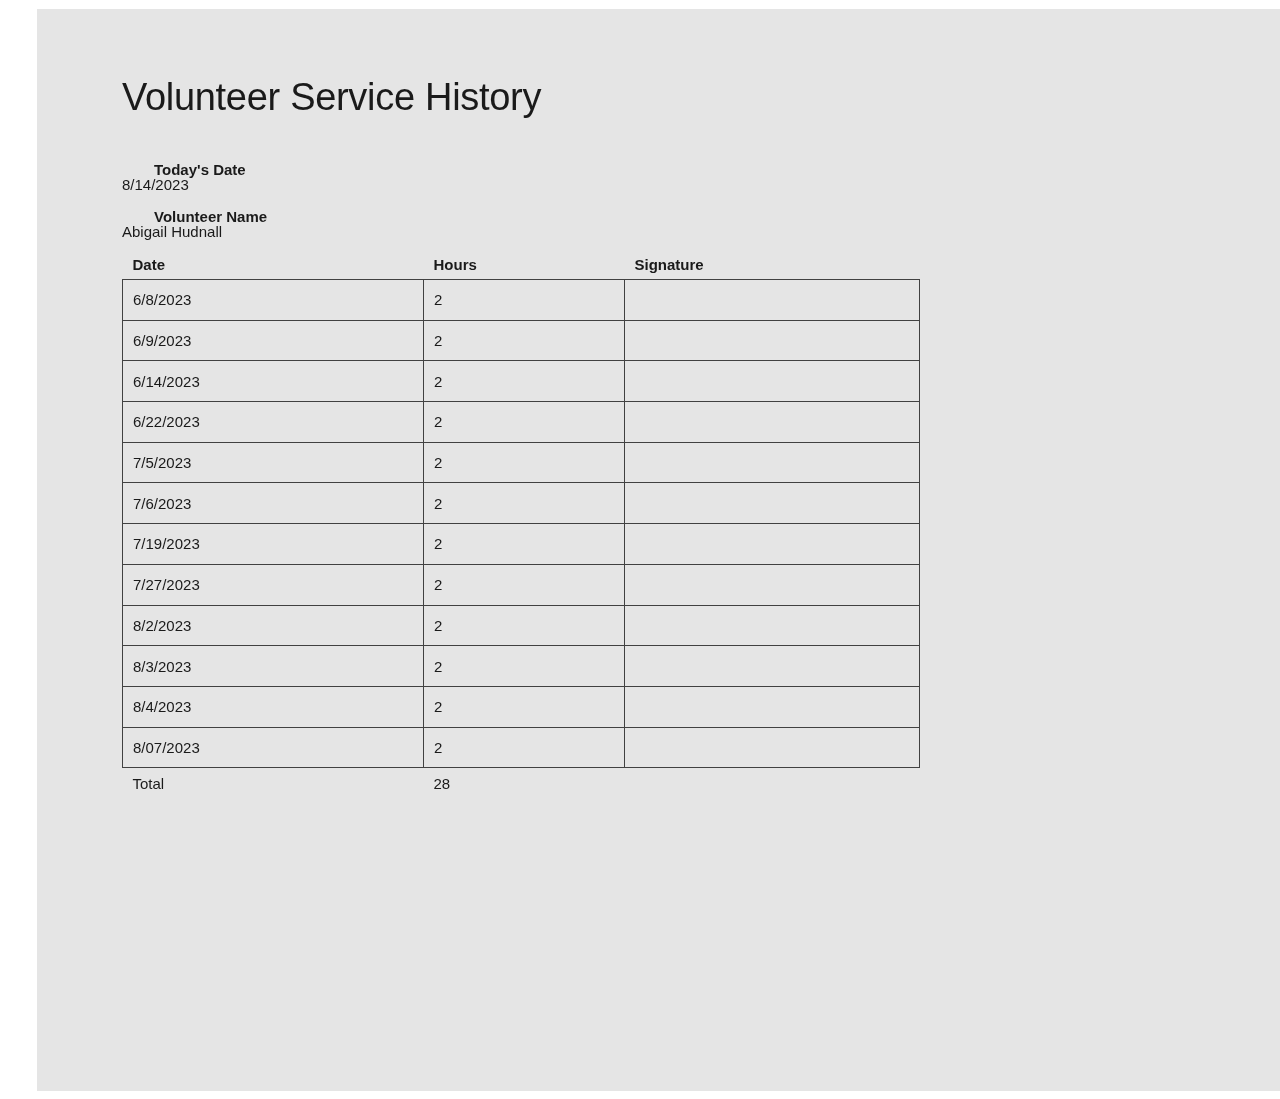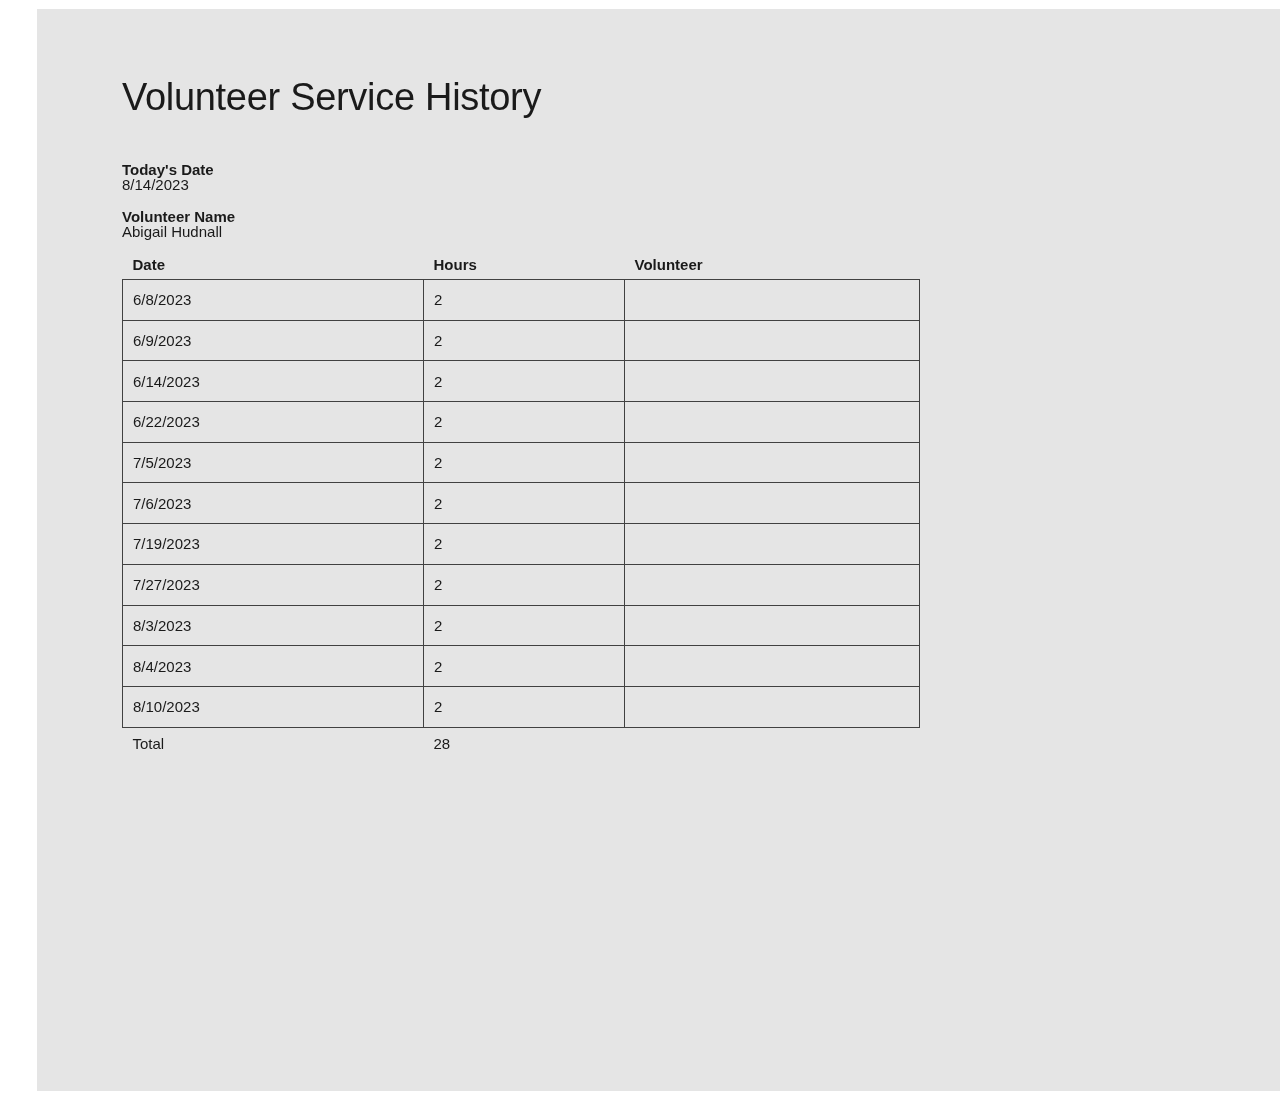--- a/index.html
+++ b/index.html
@@ -33,21 +33,21 @@
   }
   .field {
     position: absolute;
     left: 85px;
     font-size: 15px;
     line-height: 15px;
     white-space: nowrap;
   }
   .field-todays-date { top: 153px; }
   .field-volunteer-name { top: 200px; }
-  .field-label { font-weight: 700; }
+  .field-label { font-weight: 700; margin-left: 32px; }
   .field-value { font-weight: 400; }
 
   table.history {
     position: absolute;
     left: 85px;
     top: 246px;
     border-collapse: collapse;
     table-layout: fixed;
     font-size: 15px;
   }
@@ -101,21 +101,21 @@
   <table class="history">
     <colgroup>
       <col class="c-date">
       <col class="c-hours">
       <col class="c-signature">
     </colgroup>
     <thead>
       <tr>
         <th>Date</th>
         <th>Hours</th>
-        <th>Volunteer</th>
+        <th>Signature</th>
       </tr>
     </thead>
     <tbody>
         <tr>
           <td>6/8/2023</td>
           <td>2</td>
           <td></td>
         </tr>
         <tr>
           <td>6/9/2023</td>
@@ -146,31 +146,36 @@
           <td>7/19/2023</td>
           <td>2</td>
           <td></td>
         </tr>
         <tr>
           <td>7/27/2023</td>
           <td>2</td>
           <td></td>
         </tr>
         <tr>
+          <td>8/2/2023</td>
+          <td>2</td>
+          <td></td>
+        </tr>
+        <tr>
           <td>8/3/2023</td>
           <td>2</td>
           <td></td>
         </tr>
         <tr>
           <td>8/4/2023</td>
           <td>2</td>
           <td></td>
         </tr>
         <tr>
-          <td>8/10/2023</td>
+          <td>8/07/2023</td>
           <td>2</td>
           <td></td>
         </tr>
       </tbody>
     <tfoot>
       <tr>
         <td>Total</td>
         <td>28</td>
         <td></td>
       </tr>

